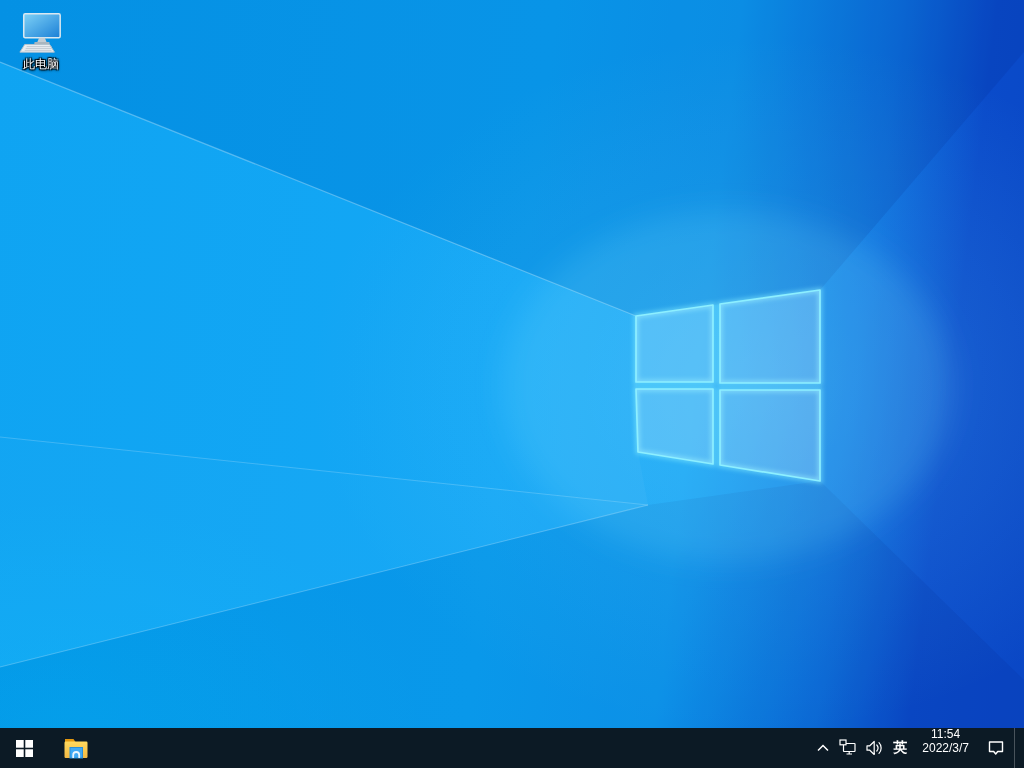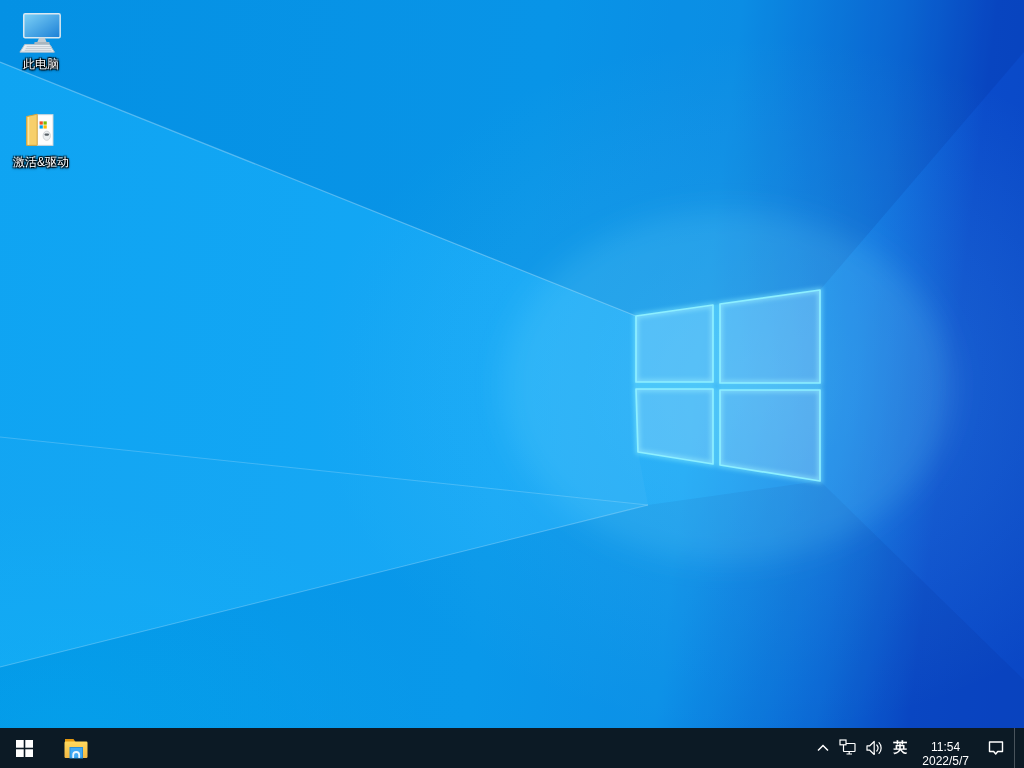--- a/index.html
+++ b/index.html
@@ -31,21 +31,21 @@
   .taskbar{
     position:absolute;left:0;bottom:0;width:1024px;height:40px;
     background:var(--taskbar-bg,#0c1a25);
     display:flex;align-items:stretch;z-index:5;
   }
   .tb-btn{width:48px;display:flex;align-items:center;justify-content:center;background:transparent;border:none;padding:0;}
   .tray{margin-left:auto;display:flex;align-items:center;height:100%;}
   .tray-btn{height:100%;display:flex;align-items:center;justify-content:center;background:transparent;border:none;padding:0;}
   .w24{width:24px;} .w26{width:26px;} .w36{width:36px;}
   .input-ind{color:#fff;font-size:14px;font-weight:bold;width:26px;text-align:center;}
-  .clock{flex-direction:column;justify-content:flex-end;padding:0 9px;color:#fff;font-size:12px;line-height:13.5px;text-align:center;}
+  .clock{flex-direction:column;justify-content:flex-start;padding:0 9px;color:#fff;font-size:12px;line-height:13.5px;text-align:center;}
   .show-desktop{width:10px;height:100%;border:none;border-left:1px solid rgba(255,255,255,0.25);background:transparent;padding:0;}
 </style>
 </head>
 <body>
 
 <div class="desktop">
 
   <svg class="wallpaper-art" viewBox="0 0 1024 768" xmlns="http://www.w3.org/2000/svg">
     <defs>
       <filter id="soft" x="-60%" y="-60%" width="220%" height="220%">
@@ -96,37 +96,20 @@
         <rect x="6" y="5" width="38" height="25" rx="1.5" fill="url(#pcscr)" stroke="#d9e8f1" stroke-width="1.6"></rect>
         <polygon points="22,30 28,30 30,35 20,35" fill="#c3cdd4"></polygon>
         <rect x="17" y="34.5" width="16" height="2.4" rx="1" fill="#aab6bf"></rect>
         <polygon points="7,37 33,37 38,45 2,45" fill="#e8edf1" stroke="#b7c2cb" stroke-width="1"></polygon>
         <path d="M9 39.2 h26 M8 41.2 h27 M7 43.2 h28" stroke="#b7c2cb" stroke-width="0.8"></path>
       </svg>
       <div class="lbl">此电脑</div>
     </div>
 
 
-    <div class="dicon">
-      <svg viewBox="0 0 48 48">
-        <rect x="9" y="10" width="27" height="30" fill="#e9b44c"></rect>
-        <rect x="20" y="8" width="16.5" height="32" fill="#fdfdfd" stroke="#cfd6dc" stroke-width="1"></rect>
-        <g>
-          <rect x="22.5" y="15" width="3.4" height="3.4" fill="#f25022"></rect>
-          <rect x="26.6" y="15" width="3.4" height="3.4" fill="#7fba00"></rect>
-          <rect x="22.5" y="19.1" width="3.4" height="3.4" fill="#00a4ef"></rect>
-          <rect x="26.6" y="19.1" width="3.4" height="3.4" fill="#ffb900"></rect>
-        </g>
-        <ellipse cx="30" cy="30" rx="3.8" ry="4.8" fill="#eceff1" stroke="#c5cacd" stroke-width="0.8"></ellipse>
-        <rect x="27.6" y="27.6" width="4.8" height="2.4" rx="1.2" fill="#5a6268"></rect>
-        <polygon points="9,10 20,7.5 20,40 9,40" fill="#f7cf6a" stroke="#d9a53c" stroke-width="1"></polygon>
-        <path d="M11 10.5 V39.5" stroke="#ffe59a" stroke-width="1.4"></path>
-      </svg>
-      <div class="lbl">激活&amp;驱动</div>
-    </div>
 
 
   </div>
 
   <div class="taskbar">
 
     <button class="tb-btn">
       <svg width="17" height="17" viewBox="0 0 17 17">
         <rect x="0" y="0" width="7.7" height="7.7" fill="#fff"></rect>
         <rect x="9.3" y="0" width="7.7" height="7.7" fill="#fff"></rect>
@@ -170,21 +153,21 @@
         <svg width="18" height="18" viewBox="0 0 18 18">
           <path d="M2 6.8 h2.8 l4.4 -4.3 v13 l-4.4 -4.3 H2 z" fill="none" stroke="#fff" stroke-width="1.2" stroke-linejoin="round"></path>
           <path d="M11.8 6 a4.6 4.6 0 0 1 0 6 M14 3.7 a7.6 7.6 0 0 1 0 10.6" fill="none" stroke="#fff" stroke-width="1.2" stroke-linecap="round"></path>
         </svg>
       </button>
 
       <button class="tray-btn input-ind">英</button>
 
       <button class="tray-btn clock">
         <span>11:54</span>
-        <span>2022/5/7</span>
+        <span>2022/3/7</span>
       </button>
 
       <button class="tray-btn w36">
         <svg width="18" height="18" viewBox="0 0 18 18">          
             <path d="M2.5 3 h13 v9.5 h-4.8 l-2 2.5 -2 -2.5 H2.5 z" fill="none" stroke="#fff" stroke-width="1.4" stroke-linejoin="round"></path>
         </svg>
       </button>
 
       <button class="show-desktop"></button>
     </div>

